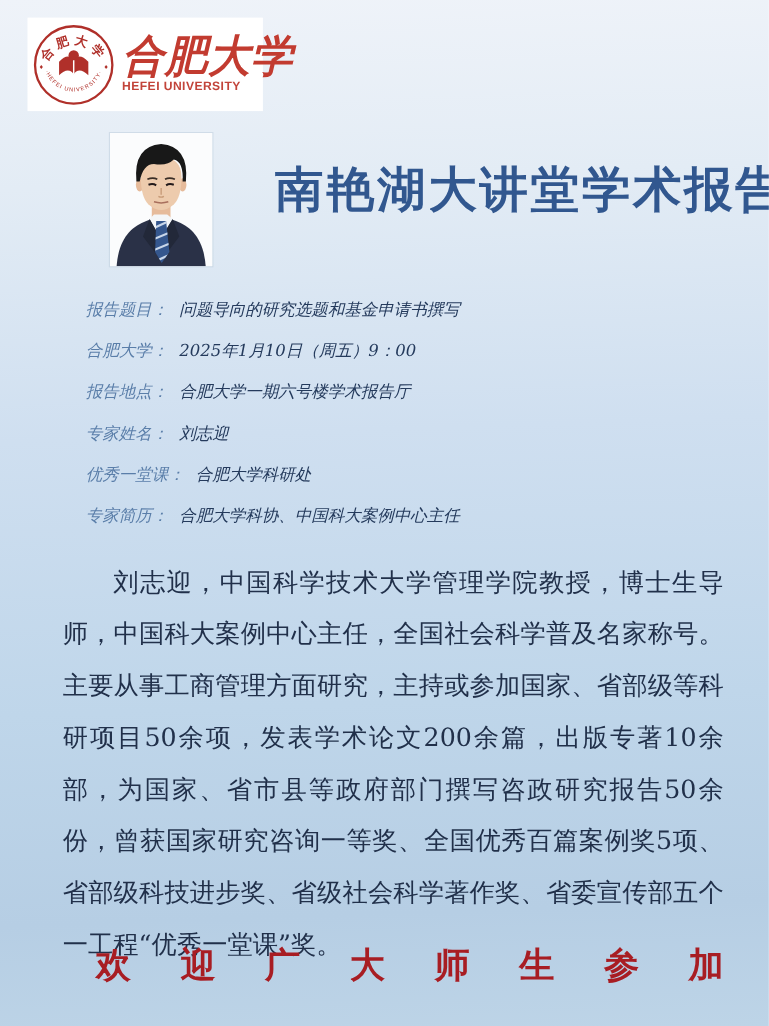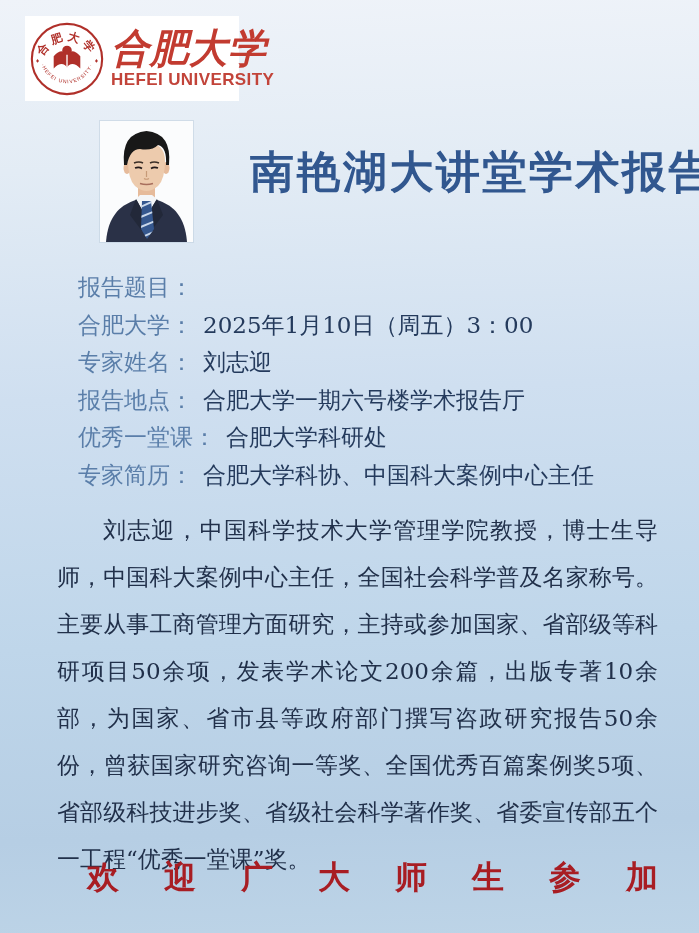--- a/index.html
+++ b/index.html
@@ -19,41 +19,41 @@
     padding:0 4px;box-sizing:border-box;
   }
   .seal{width:76px;height:76px;flex:0 0 auto;}
   .logo-names{display:flex;flex-direction:column;align-items:flex-start;line-height:1;}
   .logo-cn{
     font-size:38px;font-weight:bold;color:#c23b30;letter-spacing:1px;
     font-style:italic;transform:scaleY(1.05);white-space:nowrap;
   }
   .logo-en{
     font-family:"Liberation Sans","DejaVu Sans",sans-serif;
-    font-size:17px;font-weight:bold;color:#c2443a;letter-spacing:0.4px;
+    font-size:11px;font-weight:bold;color:#c2443a;letter-spacing:0.4px;
     margin-top:4px;white-space:nowrap;
   }
   
   .photo{
     position:absolute;left:100px;top:121px;width:93px;height:121px;
     background:#fcfdfe;box-shadow:0 0 0 1px rgba(190,205,220,.55);
   }
   
   .title{
     position:absolute;left:250px;top:143px;
     font-size:44px;letter-spacing:2.5px;color:#31578f;
     white-space:nowrap;font-weight:700;
   }
   
   .info{
     position:absolute;left:78px;top:272px;width:590px;
   }
   .info-row{
     display:flex;align-items:baseline;height:37.5px;
-    font-size:23px;white-space:nowrap;
+    font-size:15px;white-space:nowrap;font-style:italic;
   }
   .info-label{color:#5a7ea9;flex:0 0 auto;}
   .info-value{color:#243a5c;margin-left:10px;}
   
   .bio{
     position:absolute;left:57px;top:507px;width:601px;
     font-size:23px;line-height:47px;color:#21304a;
     text-align:justify;text-indent:2em;
     text-justify:inter-ideograph;
   }
@@ -138,32 +138,33 @@
       <path d="M46.5,50 L46.5,56 M44,57.5 Q46.5,59 49,57.5" stroke="#c79a77" stroke-width="1.2" fill="none"></path>
       <path d="M40,62.5 Q46.5,64.5 53,62.5" stroke="#a86f5d" stroke-width="1.4" fill="none"></path>
     </svg>
   </div>
 
   <div class="title">南艳湖大讲堂学术报告</div>
 
   <div class="info">
     <div class="info-row">
       <span class="info-label">报告题目：</span>
+      <span class="info-value">问题导向的研究选题和基金申请书撰写</span>
     </div>
     <div class="info-row">
       <span class="info-label">合肥大学：</span>
-      <span class="info-value">2025年1月10日（周五）3：00</span>
+      <span class="info-value">2025年1月10日（周五）9：00</span>
+    </div>
+    <div class="info-row">
+      <span class="info-label">报告地点：</span>
+      <span class="info-value">合肥大学一期六号楼学术报告厅</span>
     </div>
     <div class="info-row">
       <span class="info-label">专家姓名：</span>
       <span class="info-value">刘志迎</span>
-    </div>
-    <div class="info-row">
-      <span class="info-label">报告地点：</span>
-      <span class="info-value">合肥大学一期六号楼学术报告厅</span>
     </div>
     <div class="info-row">
       <span class="info-label">优秀一堂课：</span>
       <span class="info-value">合肥大学科研处</span>
     </div>
     <div class="info-row">
       <span class="info-label">专家简历：</span>
       <span class="info-value">合肥大学科协、中国科大案例中心主任</span>
     </div>
   </div>

